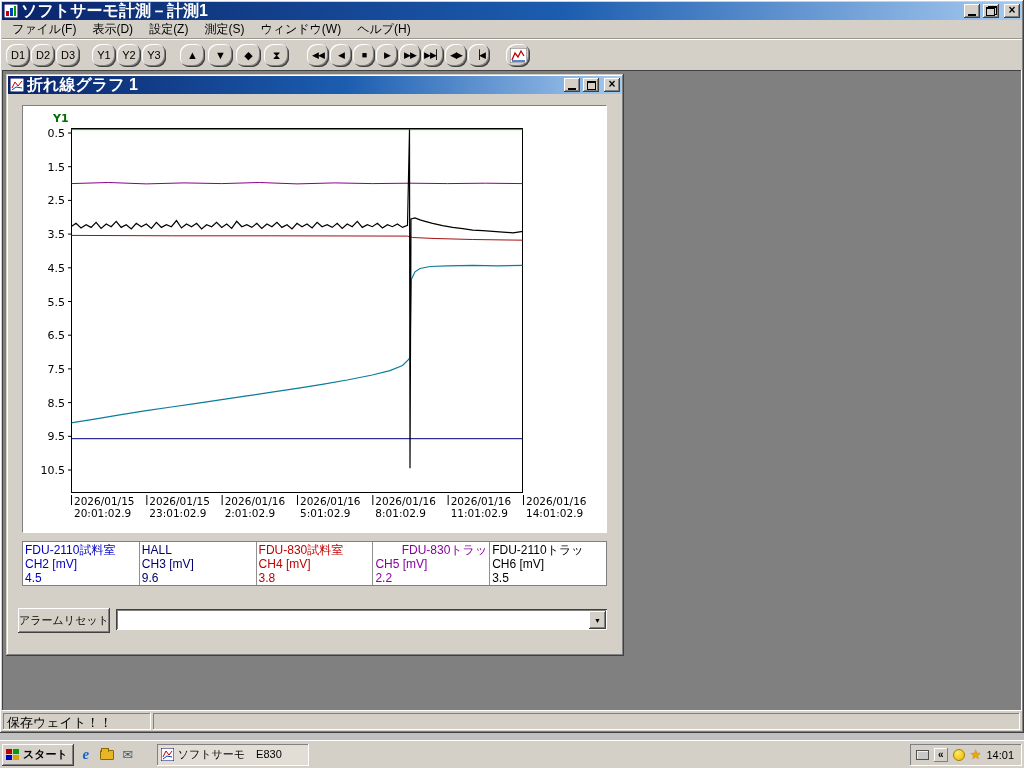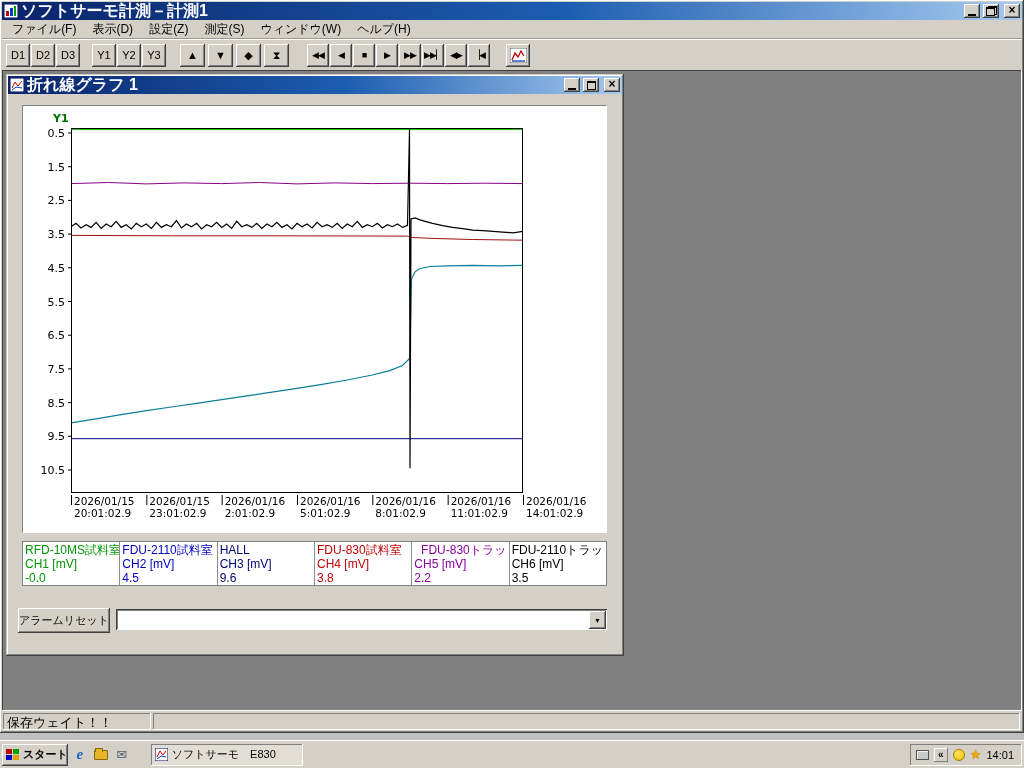--- a/index.html
+++ b/index.html
@@ -18,21 +18,21 @@
   .g-max { width:9px; height:9px; border:1px solid #000; border-top-width:2px; }
   .g-restore { width:11px; height:10px; position:relative; }
   .g-restore::before { content:""; position:absolute; right:0; top:0; width:7px; height:6px; border:1px solid #000; border-top-width:2px; }
   .g-restore::after { content:""; position:absolute; left:0; bottom:0; width:7px; height:6px; border:1px solid #000; border-top-width:2px; background:#d4d0c8; }
   .g-close { font-weight:bold; font-size:12px; line-height:11px; }
 
   .menubar { height:19px; display:flex; align-items:center; font-size:12px; padding:0 2px; flex:0 0 auto; border-bottom:1px solid #9b968e; background:#d4d0c8; }
   .menu-item { padding:2px 8px; white-space:nowrap; }
 
   .toolbar { height:31px; display:flex; align-items:center; padding:2px 4px; gap:1px; flex:0 0 auto; border-top:1px solid #fff; background:#d4d0c8; }
-  .tbtn { width:24px; height:23px; display:inline-flex; align-items:center; justify-content:center; font-size:11px; color:#000; cursor:default; white-space:nowrap; }
+  .tbtn { width:24px; height:23px; display:inline-flex; align-items:center; justify-content:center; font-size:11px; color:#000; cursor:default; white-space:nowrap;border-radius:9px; }
   .tbtn.nav { width:25px; font-size:11px; margin-right:2px; }
   .tbtn.tr { width:22px; margin:0; font-size:9px; letter-spacing:-1px; }
   .gap10 { width:10px; } .gap12 { width:12px; } .gap14 { width:14px; }
 
   .mdi-client { flex:1; background:#808080; position:relative; overflow:hidden; box-shadow: inset -1px -1px #ffffff, inset 1px 1px #404040, inset 2px 2px #808080; }
 
   .child-window { position:absolute; left:4px; top:4px; width:618px; height:582px; padding:2px; background:#d4d0c8; box-shadow: inset -1px -1px #404040, inset 1px 1px #d4d0c8, inset -2px -2px #808080, inset 2px 2px #ffffff; display:flex; flex-direction:column; }
   .child-content { position:relative; flex:1; background:#d4d0c8; }
 
   .chart-panel { position:absolute; left:14px; top:11px; width:585px; height:428px; background:#ffffff; border:1px solid; border-color:#808080 #ffffff #ffffff #808080; }
@@ -45,21 +45,21 @@
   .alarm-reset { position:absolute; left:10px; top:514px; width:92px; height:25px; display:flex; align-items:center; justify-content:center; font-size:11px; cursor:default; }
   .combo { position:absolute; left:108px; top:515px; width:492px; height:22px; background:#ffffff; box-shadow: inset -1px -1px #d4d0c8, inset 1px 1px #404040, inset -2px -2px #ffffff, inset 2px 2px #808080; display:flex; }
   .combo-field { flex:1; font-size:12px; padding:3px 4px; }
   .combo-btn { width:17px; margin:2px; display:flex; align-items:center; justify-content:center; font-size:7px; }
 
   .statusbar { height:20px; flex:0 0 auto; display:flex; gap:2px; padding:2px 2px 1px 1px; background:#d4d0c8; }
   .status-panel1 { width:148px; font-size:13px; padding:1px 0 0 4px; white-space:nowrap; overflow:visible; }
   .status-panel2 { flex:1; }
 
   .taskbar { position:absolute; left:0; bottom:0; width:1024px; height:28px; background:#d4d0c8; border-top:1px solid #ffffff; display:flex; align-items:center; padding:0 2px; gap:3px; }
-  .start-button { height:22px; padding:0 0 0 3px; display:flex; align-items:center; gap:3px; font-weight:bold; font-size:11px; }
+  .start-button { height:22px; padding:0 6px 0 3px; display:flex; align-items:center; gap:3px; font-weight:bold; font-size:11px; }
   .ql-icon { width:18px; height:18px; display:flex; align-items:center; justify-content:center; font-size:13px; }
   .ie-e { color:#1464c8; font-weight:bold; font-style:italic; font-family:"Liberation Serif","DejaVu Serif",serif; font-size:15px; }
   .folder-shape { width:14px; height:10px; background:#e8b428; border:1px solid #8a6a00; border-radius:1px; position:relative; }
   .folder-shape::before { content:""; position:absolute; left:0; top:-3px; width:6px; height:3px; background:#e8b428; border:1px solid #8a6a00; border-bottom:none; }
   .mail-glyph { color:#506070; font-size:13px; }
   .task-button { width:152px; height:22px; display:flex; align-items:center; gap:4px; padding:0 4px; font-size:11px; background:#e2ded6; box-shadow: inset -1px -1px #ffffff, inset 1px 1px #808080; white-space:nowrap; overflow:hidden; }
   .tray { margin-left:auto; height:22px; display:flex; align-items:center; gap:5px; padding:0 8px 0 6px; box-shadow: inset -1px -1px #ffffff, inset 1px 1px #808080; }
   .kb-icon { width:13px; height:10px; background:#c8c8c8; border:1px solid #505050; box-shadow: inset 1px 1px #f0f0f0; }
   .chevron-btn { width:14px; height:14px; background:#d4d0c8; box-shadow: inset -1px -1px #808080, inset 1px 1px #ffffff; display:flex; align-items:center; justify-content:center; font-size:10px; font-weight:bold; }
   .alert-dot { width:12px; height:12px; border-radius:50%; background:radial-gradient(circle at 35% 30%, #ffe860, #f0b800); border:1px solid #a08000; }
@@ -212,25 +212,20 @@
                 <polyline points="48.0,129.4 148.4,129.8 248.9,129.8 384.5,130.1 389.5,131.5 412.1,132.5 449.8,133.5 500.0,134.2" stroke="#a01010" stroke-width="1"></polyline>
                 <polyline points="48.0,77.6 85.7,76.5 123.3,77.9 161.0,76.9 198.7,77.6 236.3,76.5 274.0,77.9 311.7,76.9 349.3,77.6 387.0,77.2 424.7,77.6 462.3,77.2 500.0,77.6" stroke="#880088" stroke-width="1"></polyline>
                 <polyline points="48.0,316.8 73.1,312.8 98.2,308.7 123.3,304.7 148.4,301.0 173.6,297.3 198.7,293.6 223.8,289.9 248.9,286.2 274.0,282.4 299.1,278.4 324.2,274.0 349.3,269.0 366.9,264.6 379.5,259.5 385.7,253.5 387.0,251.1 388.3,173.6 392.0,165.8 397.0,162.5 407.1,160.5 424.7,159.8 449.8,159.4 474.9,159.8 500.0,159.4" stroke="#0b7c9c" stroke-width="1.2"></polyline>
                 <polyline points="48.0,120.7 53.0,117.3 58.0,122.0 63.1,118.7 68.1,121.4 73.1,116.3 78.1,122.4 83.2,118.0 88.2,120.7 93.2,115.3 98.2,121.4 103.2,118.7 108.3,123.0 113.3,117.3 118.3,120.7 123.3,118.0 128.4,122.4 133.4,116.3 138.4,121.4 143.4,118.7 148.4,120.7 153.5,114.6 158.5,122.0 163.5,118.0 168.5,120.7 173.6,117.3 178.6,123.0 183.6,118.7 188.6,120.7 193.6,116.3 198.7,121.4 203.7,118.0 208.7,122.4 213.7,115.3 218.8,120.7 223.8,118.7 228.8,121.4 233.8,117.3 238.8,122.4 243.9,118.0 248.9,120.7 253.9,116.3 258.9,121.4 264.0,118.7 269.0,123.0 274.0,117.3 279.0,120.7 284.0,118.0 289.1,122.0 294.1,116.3 299.1,120.7 304.1,118.7 309.2,121.4 314.2,117.3 319.2,122.4 324.2,118.0 329.2,120.7 334.3,115.3 339.3,121.4 344.3,118.7 349.3,120.7 354.4,117.3 359.4,122.0 364.4,118.7 369.4,120.7 374.4,118.0 379.5,121.4 384.5,119.3 386.5,23.6 387.0,362.3 388.0,112.9 392.0,111.9 397.0,113.9 402.1,115.3 409.6,117.3 419.6,119.7 429.7,121.4 439.7,122.7 449.8,124.1 459.8,124.7 469.9,125.4 479.9,126.1 490.0,126.8 500.0,125.4" stroke="#000000" stroke-width="1.2"></polyline>
               </g>
             </svg>
         </div>
 
         <div class="legend">
           <div class="legend-cell">
-            <div style="color: rgb(0, 152, 0);">RFD-10MS試料室</div>
-            <div style="color: rgb(0, 152, 0);">CH1 [mV]</div>
-            <div style="color: rgb(0, 152, 0);">-0.0</div>
-          </div>
-          <div class="legend-cell">
             <div style="color: rgb(0, 0, 192);">FDU-2110試料室</div>
             <div style="color: rgb(0, 0, 192);">CH2 [mV]</div>
             <div style="color: rgb(0, 0, 192);">4.5</div>
           </div>
           <div class="legend-cell">
             <div style="color: rgb(0, 0, 112);">HALL</div>
             <div style="color: rgb(0, 0, 112);">CH3 [mV]</div>
             <div style="color: rgb(0, 0, 112);">9.6</div>
           </div>
           <div class="legend-cell">

